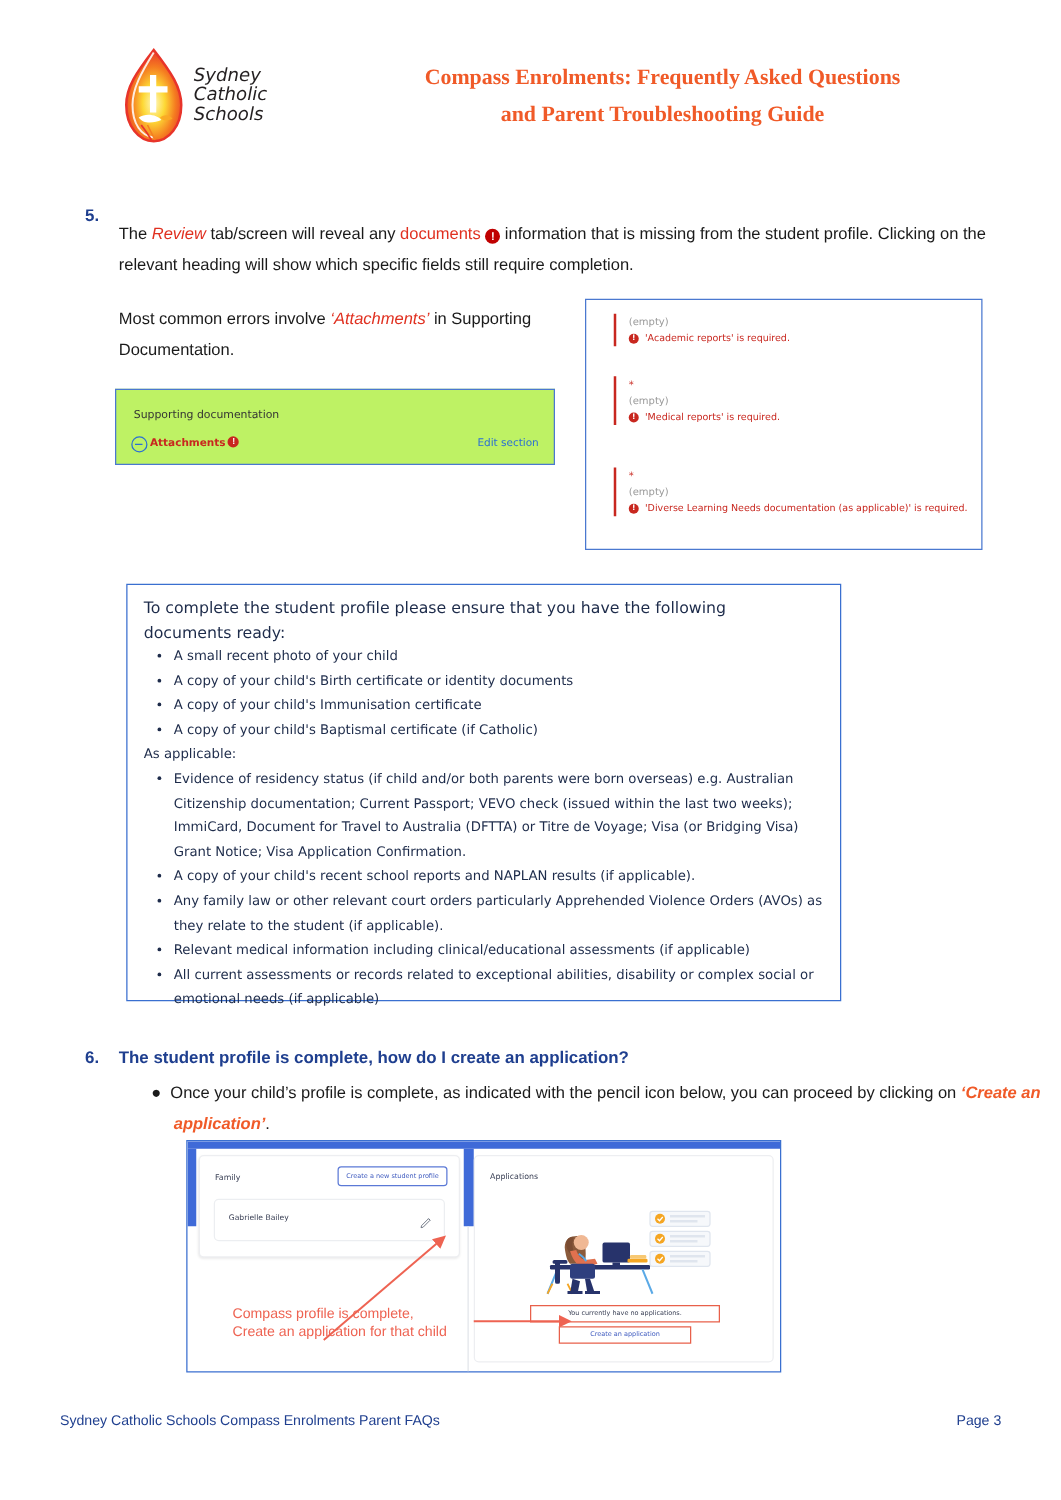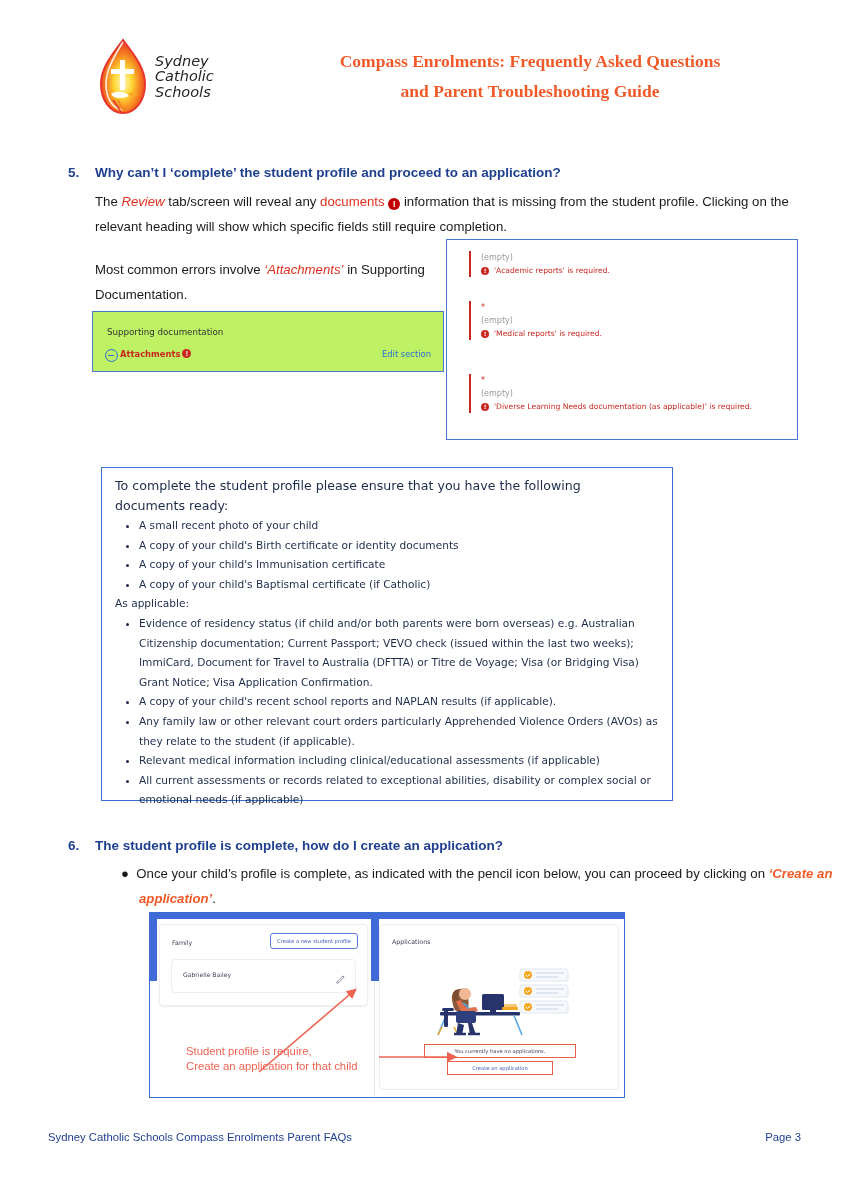--- a/index.html
+++ b/index.html
@@ -41,21 +41,21 @@
   .circ-minus{width:11px;height:11px;border:1px solid #2a6fd4;border-radius:50%;
     display:inline-block;position:relative;}
   .circ-minus:after{content:"";position:absolute;left:2px;top:4.5px;width:6px;height:1px;background:#2a6fd4;}
   .attach-label{color:#c8271f;font-size:8.4px;font-weight:bold;font-family:"DejaVu Sans",sans-serif;}
   .excl-badge{display:inline-block;width:9px;height:9px;border-radius:50%;background:#c8271f;
     color:#fff;font-size:7px;line-height:9px;text-align:center;font-weight:bold;}
   .edit-section{position:absolute;right:12px;top:37px;color:#2a6fd4;font-size:8.4px;
     font-family:"DejaVu Sans",sans-serif;}
 
   
-  .reviewpanel{position:absolute;left:446px;top:239px;width:352px;height:201px;
+  .reviewpanel{position:absolute;left:468px;top:239px;width:318px;height:201px;
     border:1.5px solid #4a78d0;background:#fff;box-sizing:border-box;}
   .err-group{position:absolute;left:22px;padding-left:10px;border-left:2px solid #c8271f;}
   .err-empty{color:#9a9a9a;font-size:8px;font-family:"DejaVu Sans",sans-serif;line-height:13px;}
   .err-star{color:#c8271f;font-size:8px;font-family:"DejaVu Sans",sans-serif;line-height:13px;}
   .err-msg{color:#c8271f;font-size:7.6px;font-family:"DejaVu Sans",sans-serif;line-height:13px;
     display:flex;align-items:center;gap:5px;}
   .err-dot{display:inline-block;width:8px;height:8px;border-radius:50%;background:#c8271f;
     color:#fff;font-size:6px;line-height:8px;text-align:center;font-weight:bold;flex:none;}
 
   
@@ -143,21 +143,20 @@
     </div>
     <div class="doc-title">
       <div>Compass Enrolments: Frequently Asked Questions</div>
       <div>and Parent Troubleshooting Guide</div>
     </div>
   </div>
 
   <div class="q-block" style="left:68px;top:165px;width:720px;">
     <span class="q-num" style="left:0;top:0;">5.</span>
     <div style="margin-left:27px;">
-      <div class="q-head">Why can’t I ‘complete’ the student profile and proceed to an application?</div>
       <div class="q-body" style="margin-top:9px;width:700px;">
         <span>The </span><span class="ital-red" style="font-weight:normal;">Review</span><span> tab/screen will reveal any </span><span class="red-word">documents</span>&nbsp;<span class="mandatory-badge">!</span><span> information that is missing from the student profile. Clicking on the relevant heading will show which specific fields still require completion.</span>
       </div>
       <div class="q-body" style="margin-top:18px;width:360px;">
         <span>Most common errors involve </span><span class="ital-red" style="font-weight:normal;">‘Attachments’</span><span> in Supporting Documentation.</span>
       </div>
     </div>
   </div>
 
   <div class="supdoc">
@@ -309,20 +308,20 @@
     <defs>
       <marker id="ah" markerWidth="7" markerHeight="7" refX="5" refY="3.2" orient="auto">
         <path d="M0,0 L6.5,3.2 L0,6.4 Z" fill="#ee6352"></path>
       </marker>
     </defs>
     <line x1="110" y1="160" x2="206" y2="78" stroke="#ee6352" stroke-width="1.6" marker-end="url(#ah)"></line>
     <line x1="230" y1="145" x2="306" y2="145" stroke="#ee6352" stroke-width="1.6" marker-end="url(#ah)"></line>
   </svg>
 
   <div class="annot">
-    <div>Student profile is require,</div>
+    <div>Compass profile is complete,</div>
     <div>Create an application for that child</div>
   </div>
 
   <div class="footer-left">Sydney Catholic Schools Compass Enrolments Parent FAQs</div>
   <div class="footer-right">Page 3</div>
 
 </div>
 
 </body></html>

